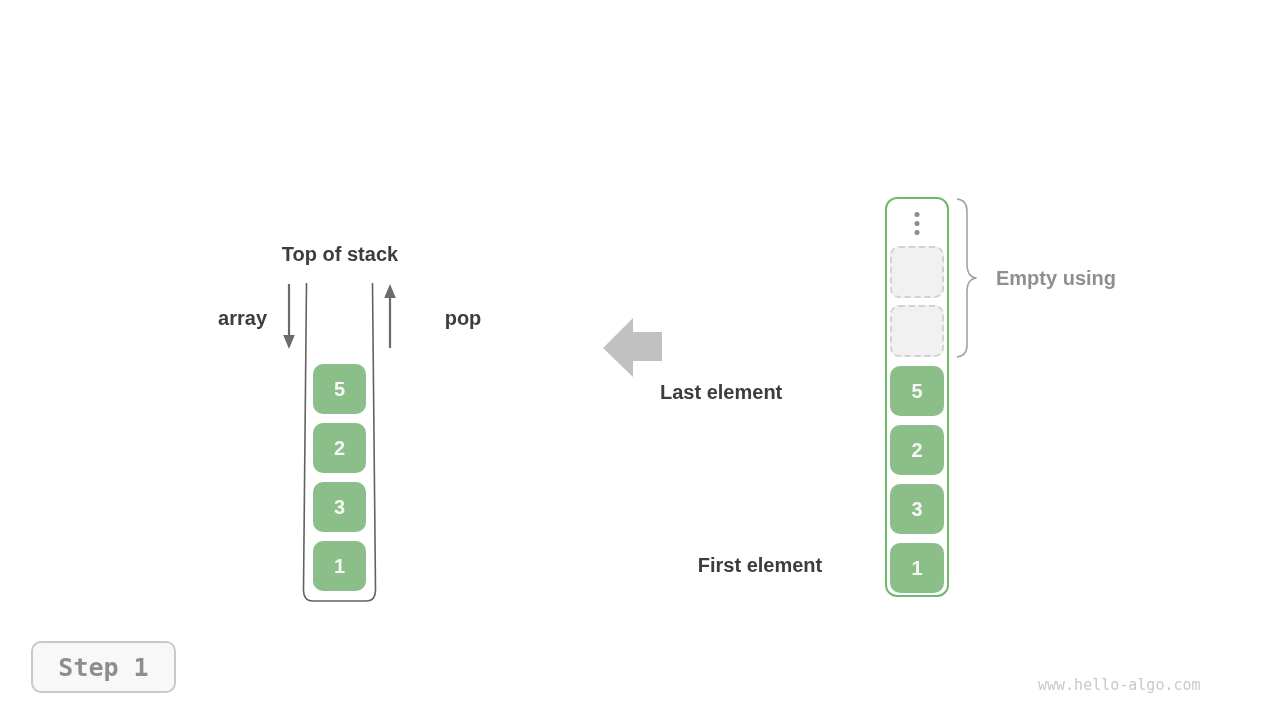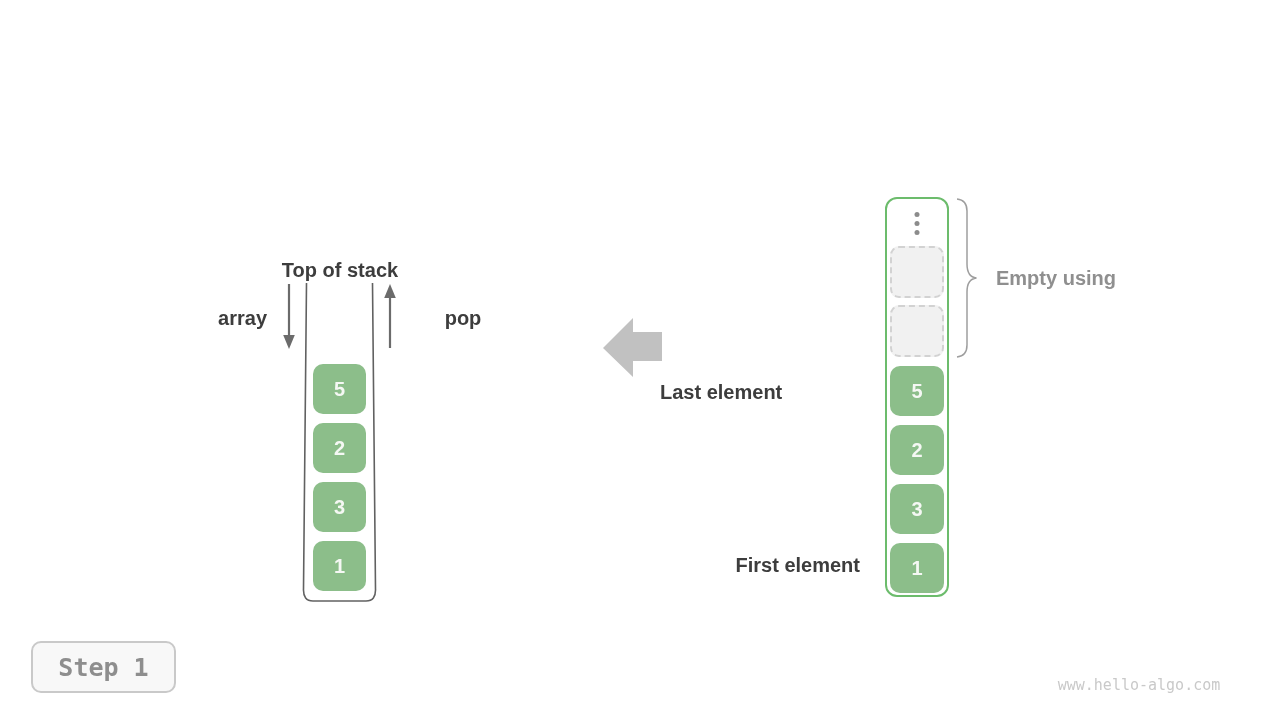--- a/index.html
+++ b/index.html
@@ -45,21 +45,21 @@
   .dots i { width:5px; height:5px; border-radius:50%; background:var(--ellipsis-gray); display:block; }
 
   .step-badge {
     position:absolute; left:31px; top:641px; width:145px; height:52px;
     border:2px solid var(--badge-border); border-radius:10px; background:var(--badge-bg);
     box-sizing:border-box; display:flex; align-items:center; justify-content:center;
     font-family:"DejaVu Sans Mono","Liberation Mono",monospace;
     font-size:25px; font-weight:bold; color:var(--badge-text);
   }
   .watermark {
-    position:absolute; left:1038px; top:676px; width:202px; text-align:center;
+    position:absolute; left:1038px; top:676px; width:202px; text-align:left;
     font-family:"DejaVu Sans Mono","Liberation Mono",monospace;
     font-size:15px; color:var(--watermark-gray);
   }
 
   .arrow-line { stroke:var(--arrow-stroke); stroke-width:2.2; fill:none; }
   .arrow-head { fill:var(--arrow-stroke); }
   .beaker     { stroke:var(--outline-gray); stroke-width:1.6; fill:none; }
   .block-arrow{ fill:var(--block-arrow-gray); }
   .brace      { stroke:var(--brace-gray); stroke-width:1.5; fill:none; }
 </style>
@@ -80,32 +80,32 @@
     <g>
       <path class="arrow-line" d="M390,348 L390,297"></path>
       <polygon class="arrow-head" points="384.2,298 395.8,298 390,284"></polygon>
     </g>
 
     <polygon class="block-arrow" points="603,348 633,318 633,332 662,332 662,361 633,361 633,377"></polygon>
 
     <path class="brace" d="M957,199 Q967,200 967,211 L967,264 Q967,277 976.5,278 Q967,279 967,292 L967,345 Q967,356 957,357"></path>
   </svg>
 
-  <div class="abs lbl-dark" style="left:240px; top:257px; width:200px; text-align:center;">Top of stack</div>
+  <div class="abs lbl-dark" style="left:240px; top:241px; width:200px; text-align:center;">Top of stack</div>
   <div class="abs lbl-dark" style="left:167px; top:305px; width:100px; text-align:right;">array</div>
   <div class="abs lbl-dark" style="left:413px; top:305px; width:100px; text-align:center;">pop</div>
 
   <div class="stack-box" style="left:313px; top:364px;">5</div>
   <div class="stack-box" style="left:313px; top:423px;">2</div>
   <div class="stack-box" style="left:313px; top:482px;">3</div>
   <div class="stack-box" style="left:313px; top:541px;">1</div>
 
 
   <div class="abs lbl-dark" style="left:660px; top:379px; width:200px; text-align:left;">Last element</div>
-  <div class="abs lbl-dark" style="left:660px; top:552px; width:200px; text-align:right;">First element</div>
+  <div class="abs lbl-dark" style="left:660px; top:552px; width:200px; text-align:center;">First element</div>
   <div class="abs lbl-gray" style="left:996px; top:265px; width:220px; text-align:left;">Empty using</div>
 
   <div class="array-container">
     <span class="dots">
         <i></i>
         <i></i>
         <i></i>
       </span>
     <div class="empty-slot" style="top:47px;"></div>
     <div class="empty-slot" style="top:106px;"></div>

